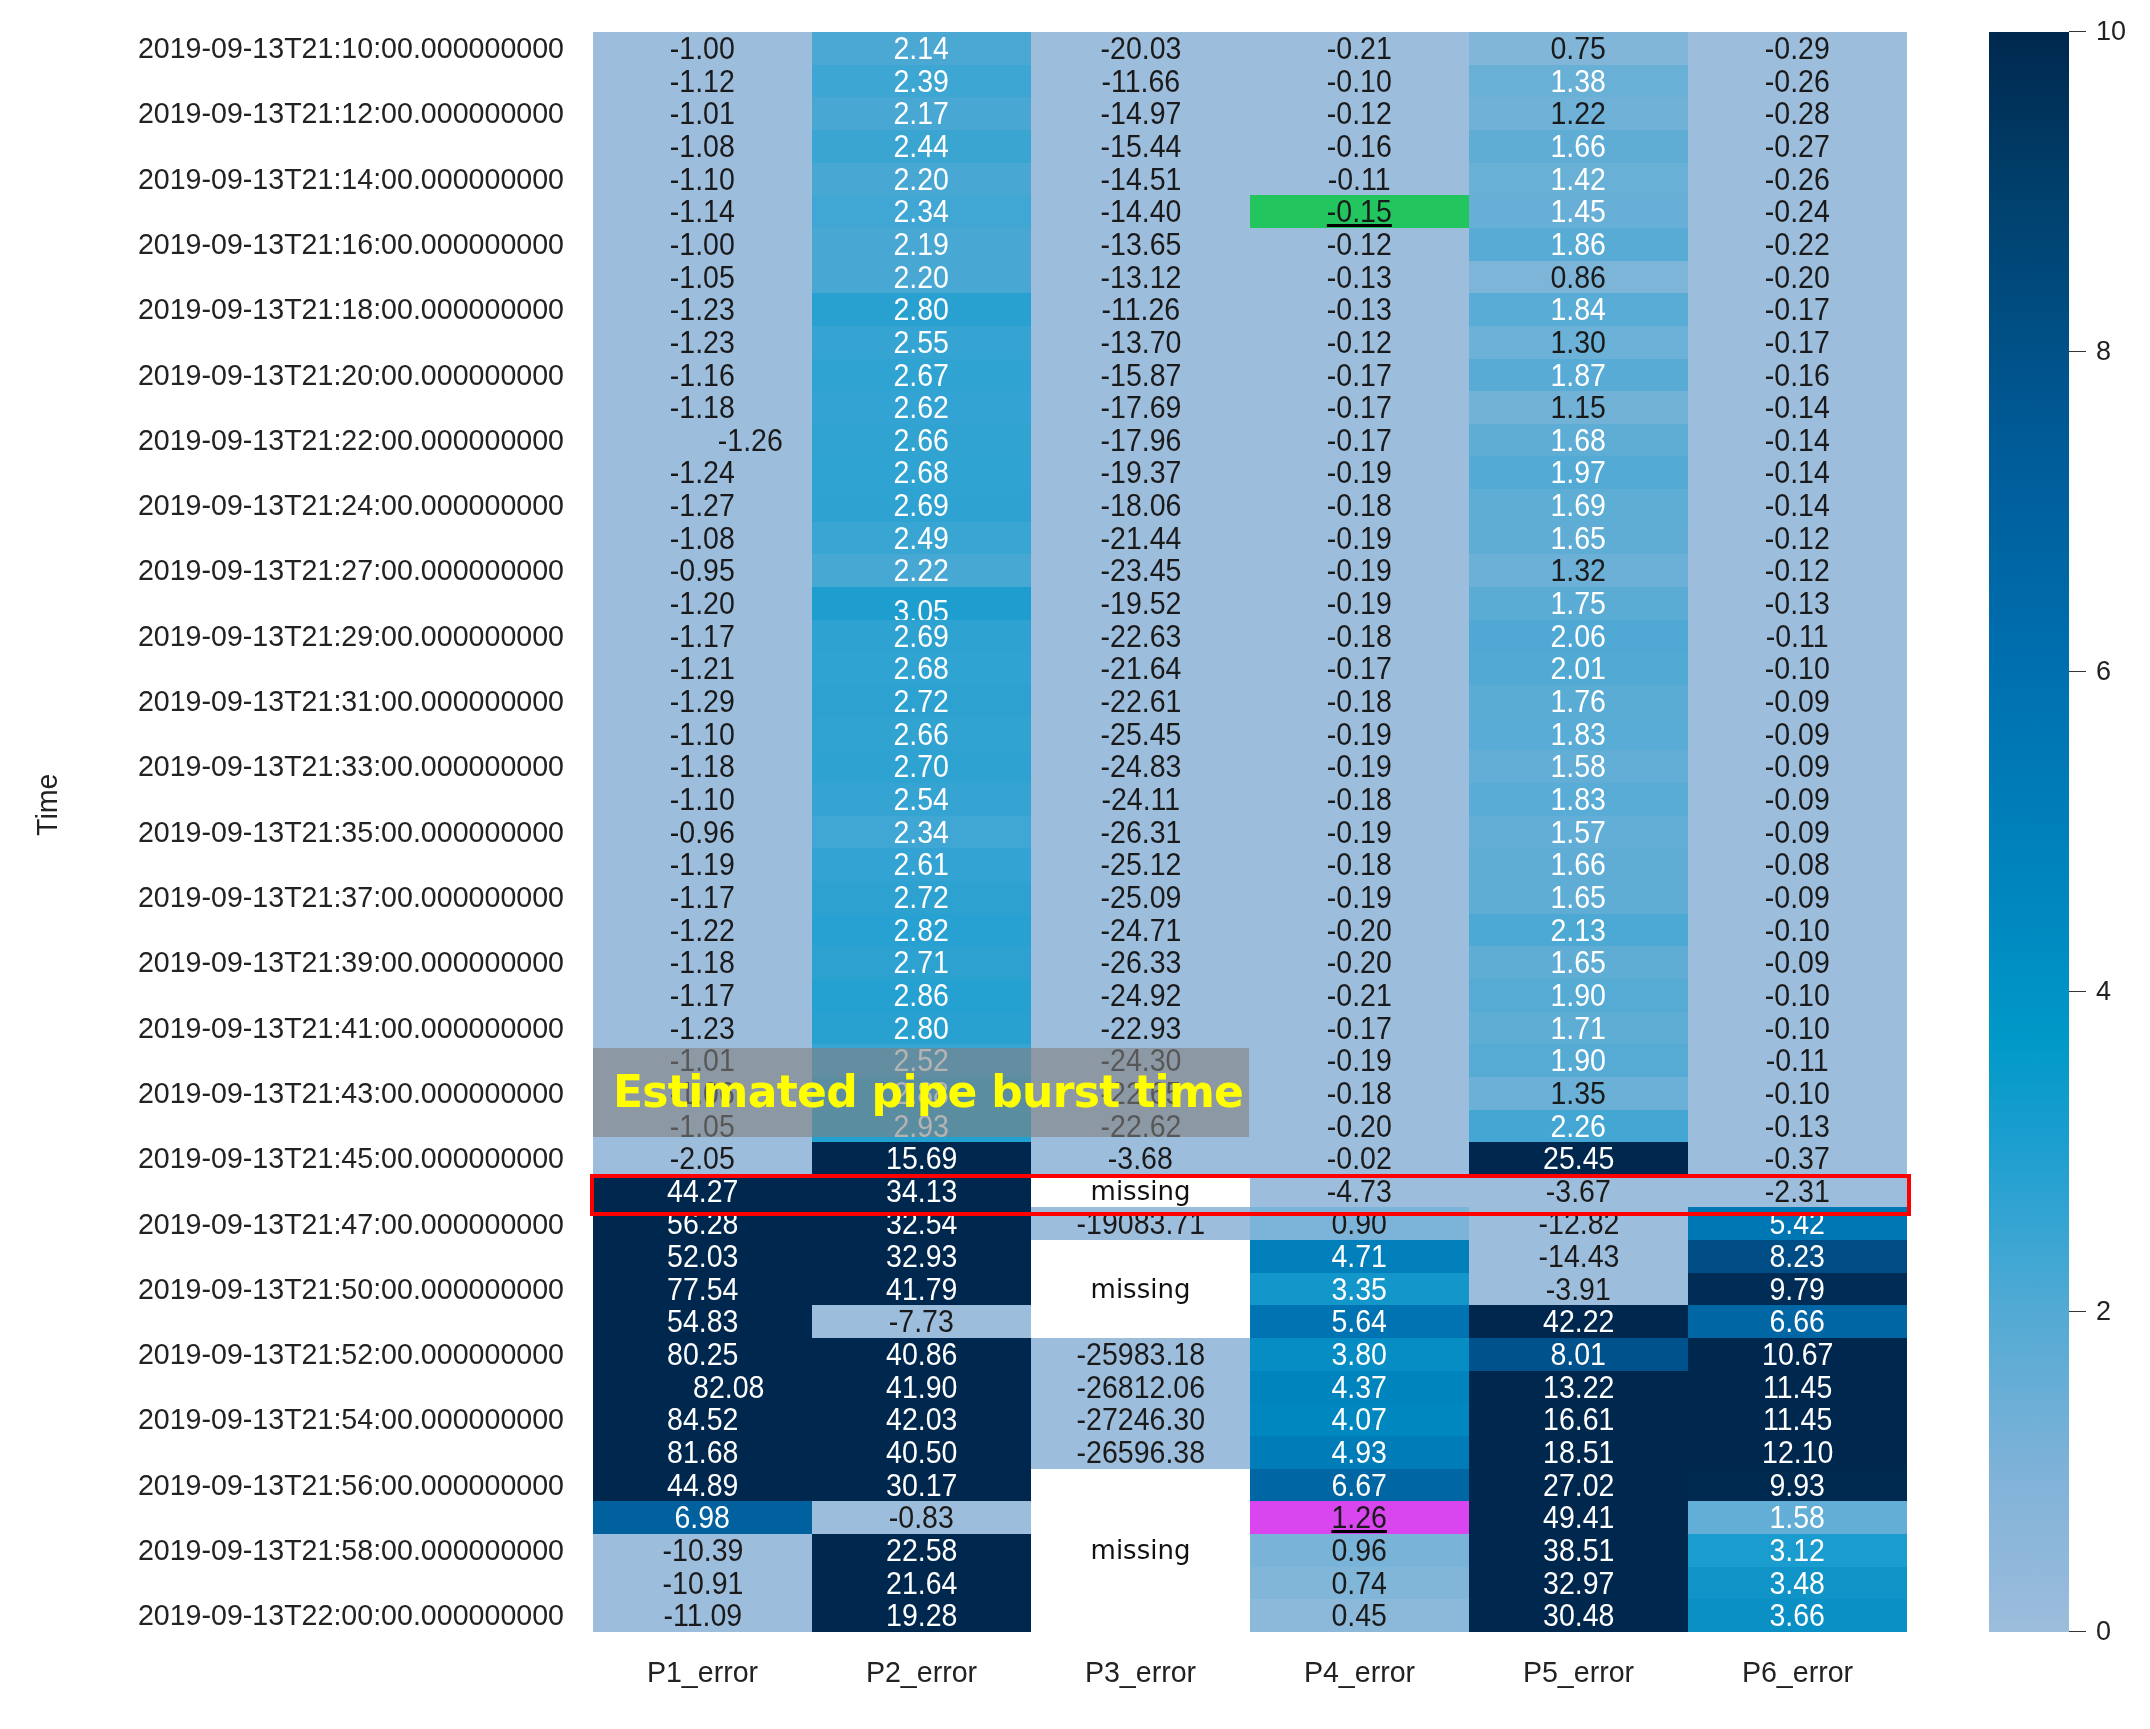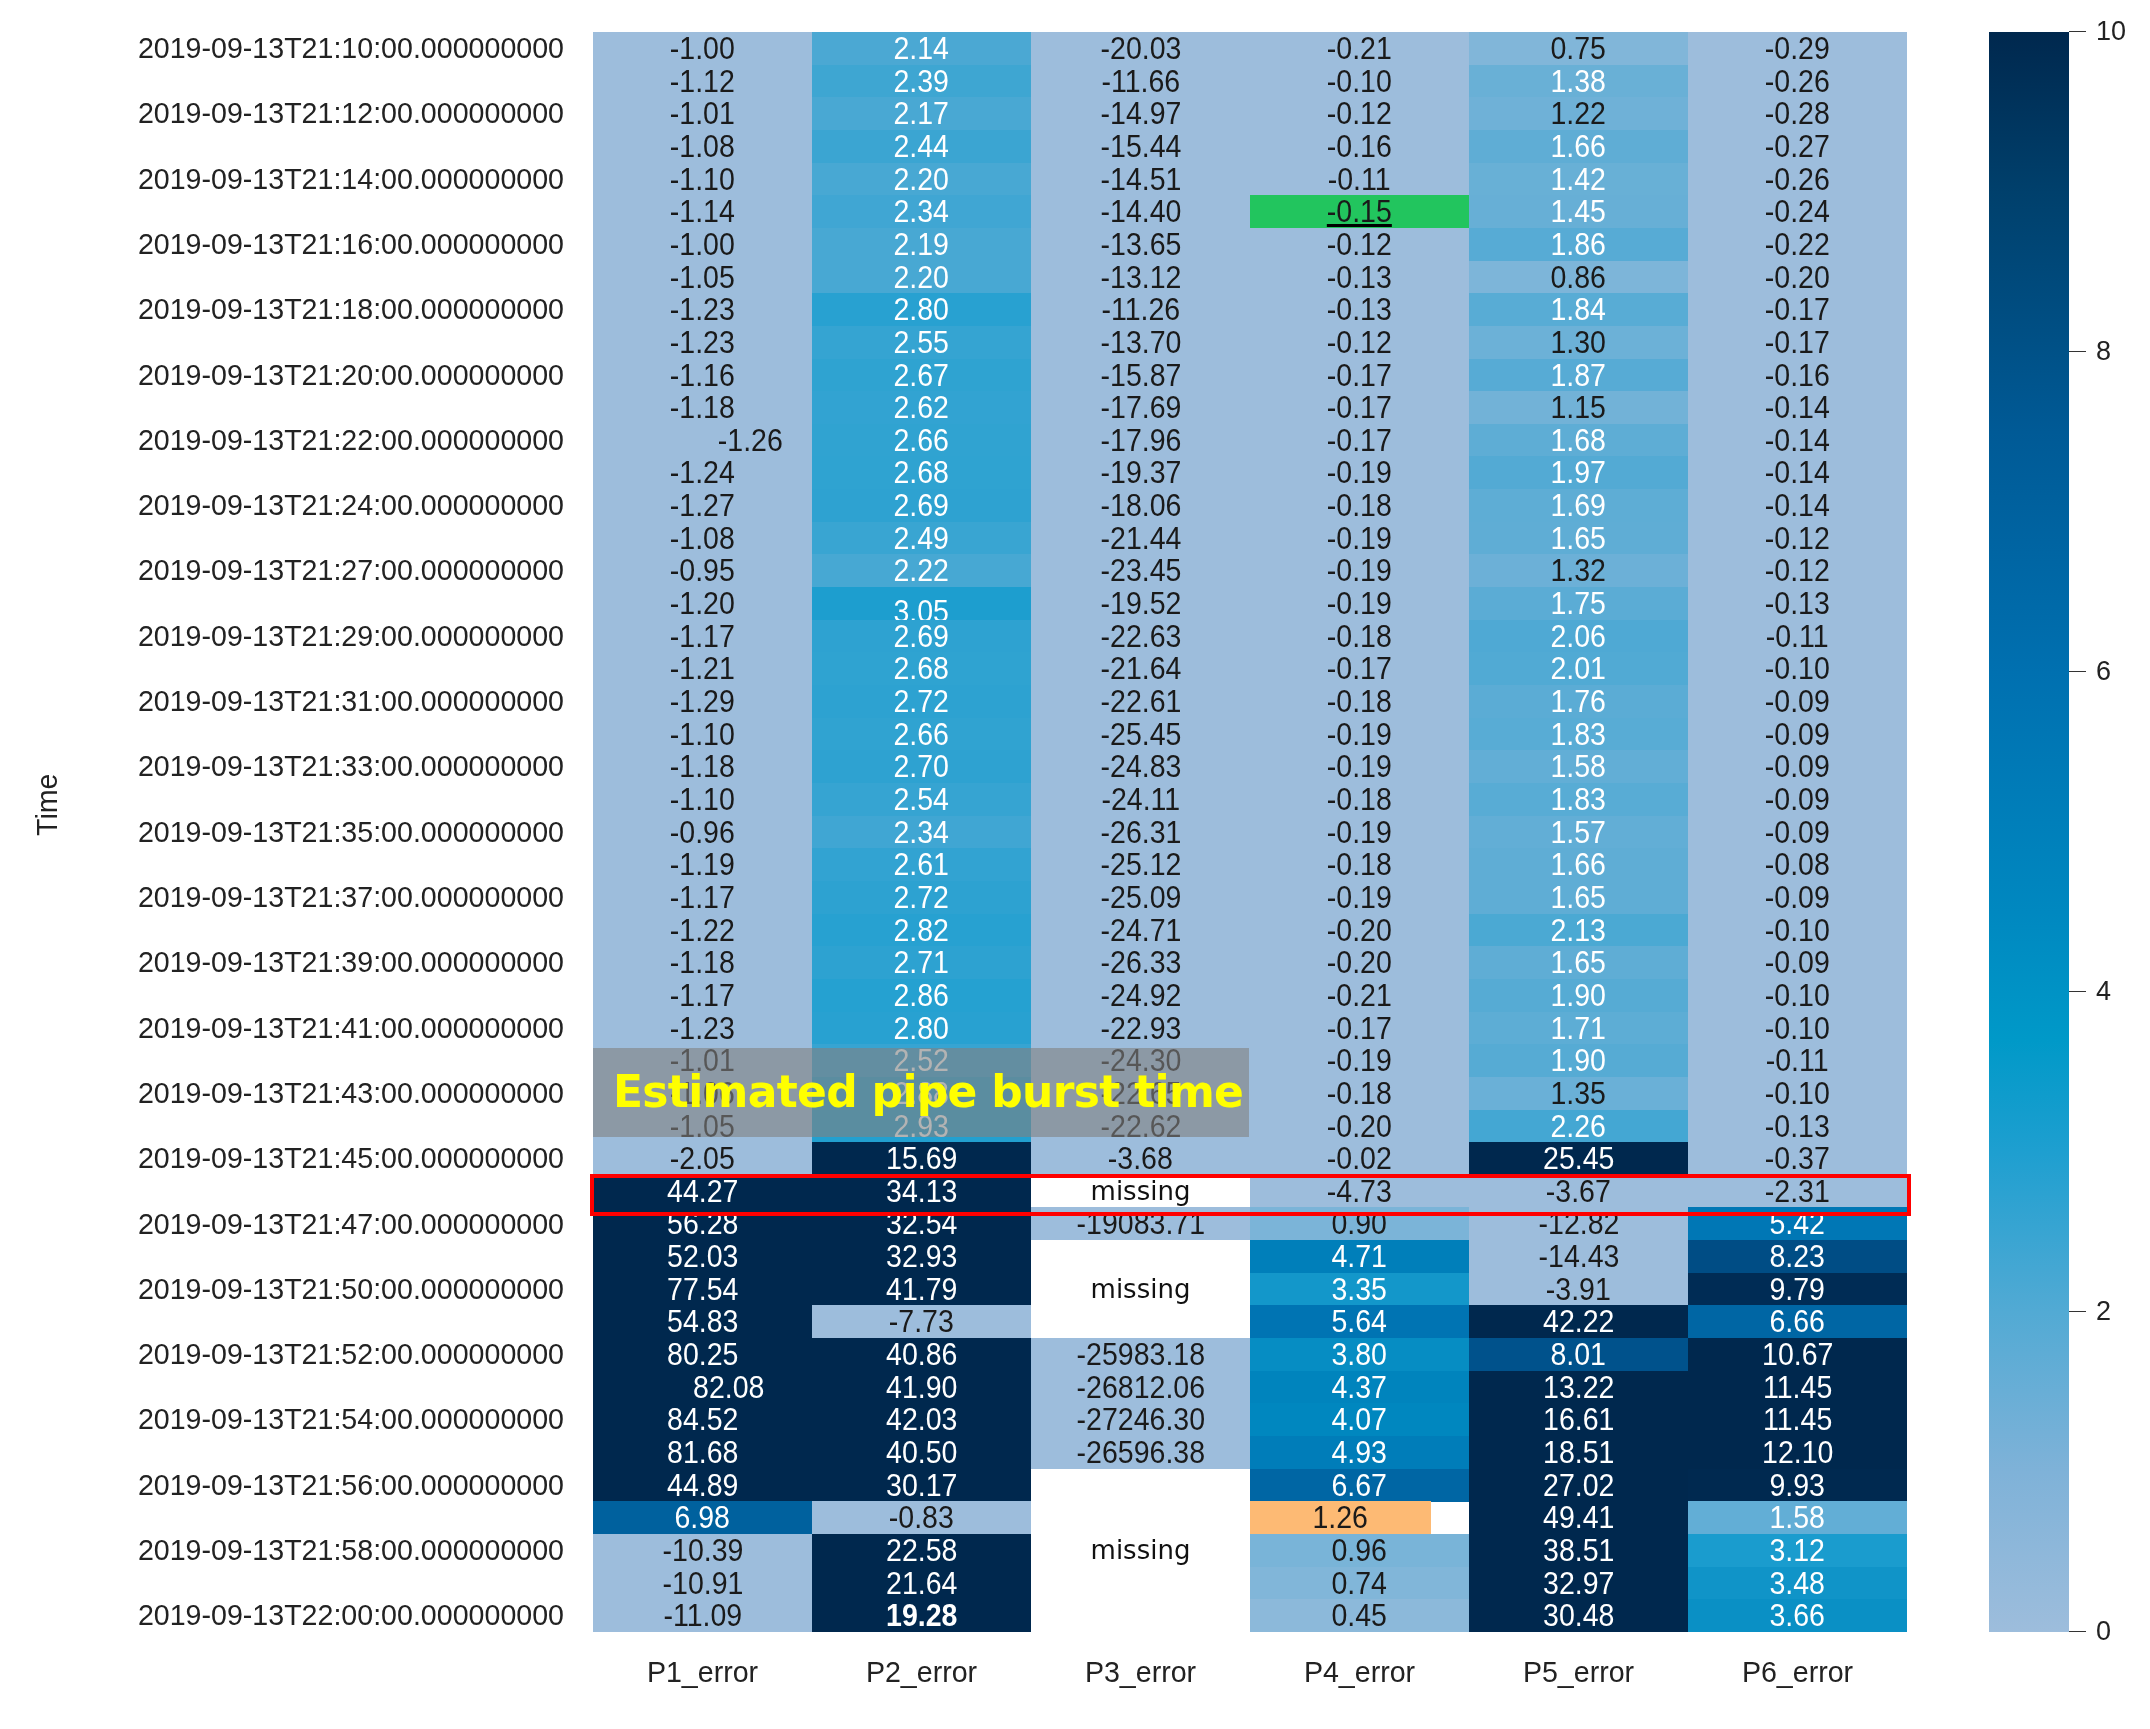--- a/index.html
+++ b/index.html
@@ -873,21 +873,21 @@
       </div>
       <div class="cell" style="left: 0px; top: 1469px; width: 219px; height: 33px; background: rgb(0, 97, 158);">
         <span style="color: rgb(255, 255, 255);">6.98</span>
       </div>
       <div class="cell" style="left: 219px; top: 1469px; width: 219px; height: 33px; background: rgb(157, 189, 220);">
         <span style="color: rgb(26, 26, 26);">-0.83</span>
       </div>
       <div class="cell missing" style="left: 438px; top: 1469px; width: 219px; height: 33px; background: rgb(255, 255, 255);">
         <span></span>
       </div>
-      <div class="cell" style="left: 657px; top: 1469px; width: 181px; height: 33px; background: #fdba74;">
+      <div class="cell" style="left: 657px; top: 1469px; width: 219px; height: 33px; background: #d946ef; text-decoration: underline;">
         <span style="color: rgb(26, 26, 26);">1.26</span>
       </div>
       <div class="cell" style="left: 876px; top: 1469px; width: 219px; height: 33px; background: rgb(0, 40, 78);">
         <span style="color: rgb(255, 255, 255);">49.41</span>
       </div>
       <div class="cell" style="left: 1095px; top: 1469px; width: 219px; height: 33px; background: rgb(98, 174, 214);">
         <span style="color: rgb(255, 255, 255);">1.58</span>
       </div>
       <div class="cell" style="left: 0px; top: 1502px; width: 219px; height: 33px; background: rgb(157, 189, 220);">
         <span style="color: rgb(26, 26, 26);">-10.39</span>
@@ -921,21 +921,21 @@
       </div>
       <div class="cell" style="left: 876px; top: 1535px; width: 219px; height: 33px; background: rgb(0, 40, 78); text-align: center;">
         <span style="color: rgb(255, 255, 255);">32.97</span>
       </div>
       <div class="cell" style="left: 1095px; top: 1535px; width: 219px; height: 33px; background: rgb(16, 148, 200);">
         <span style="color: rgb(255, 255, 255);">3.48</span>
       </div>
       <div class="cell" style="left: 0px; top: 1567px; width: 219px; height: 33px; background: rgb(157, 189, 220);">
         <span style="color: rgb(26, 26, 26);">-11.09</span>
       </div>
-      <div class="cell" style="left: 219px; top: 1567px; width: 219px; height: 33px; background: rgb(0, 40, 78); font-weight: bold;">
+      <div class="cell" style="left: 219px; top: 1567px; width: 219px; height: 33px; background: rgb(0, 40, 78);">
         <span style="color: rgb(255, 255, 255);">19.28</span>
       </div>
       <div class="cell missing" style="left: 438px; top: 1567px; width: 219px; height: 33px; background: rgb(255, 255, 255);">
         <span></span>
       </div>
       <div class="cell" style="left: 657px; top: 1567px; width: 219px; height: 33px; background: rgb(140, 185, 218);">
         <span style="color: rgb(26, 26, 26);">0.45</span>
       </div>
       <div class="cell" style="left: 876px; top: 1567px; width: 219px; height: 33px; background: rgb(0, 40, 78);">
         <span style="color: rgb(255, 255, 255);">30.48</span>

